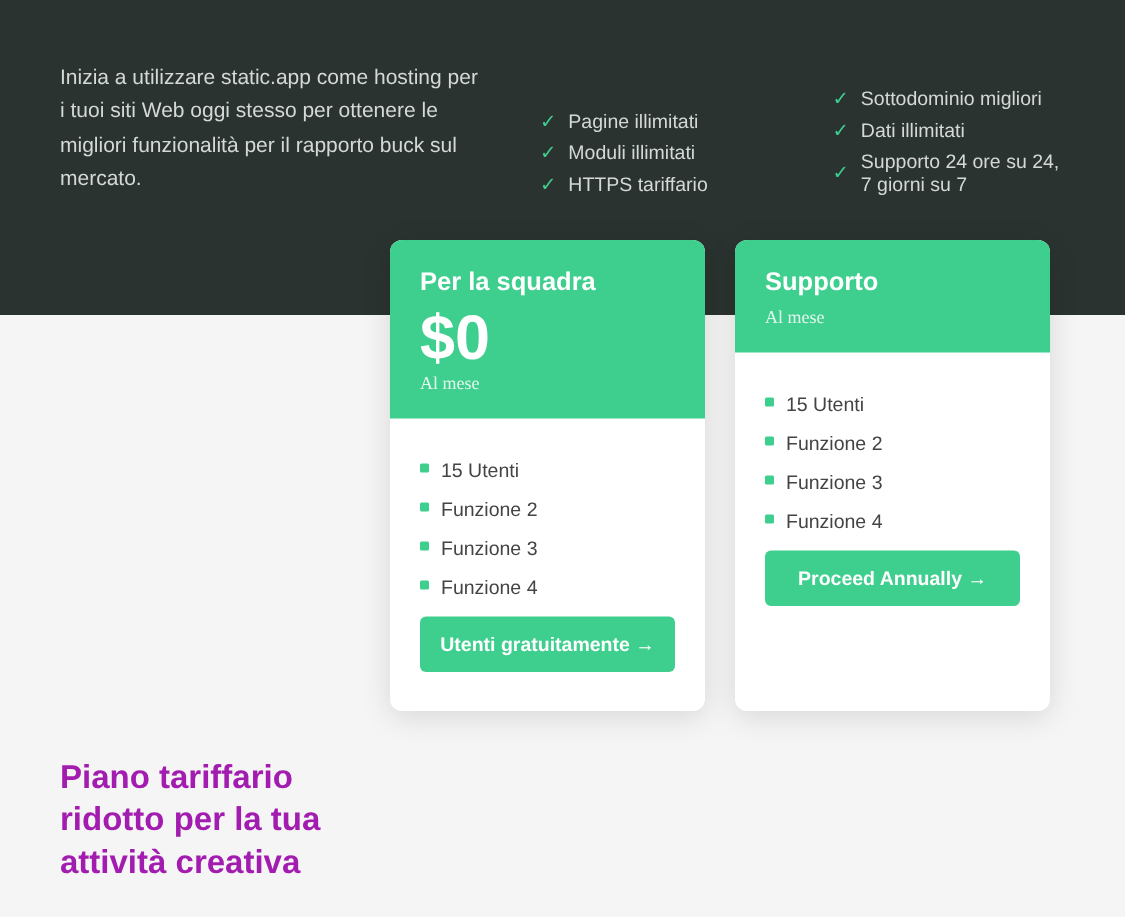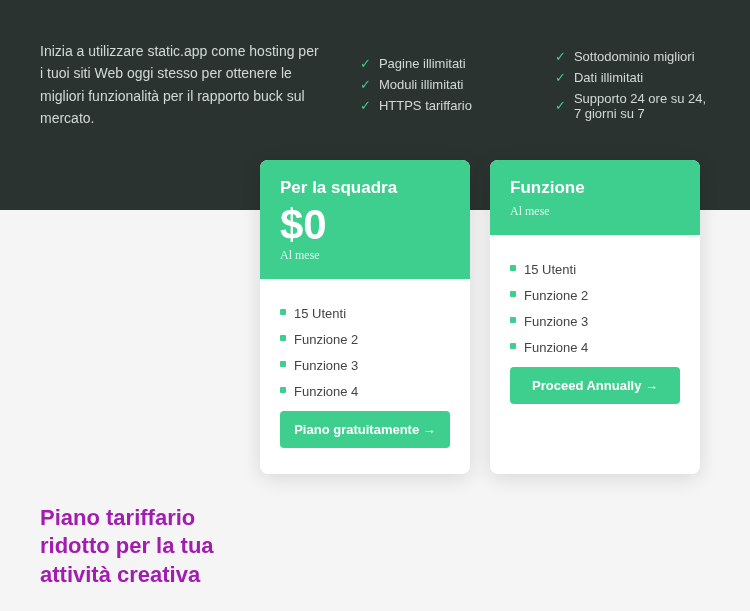--- a/index.html
+++ b/index.html
@@ -14,21 +14,21 @@
 
     .top-section {
       background: #2b3330;
       width: 100%;
       padding: 40px 40px 80px 40px;
       position: relative;
     }
 
     .top-content {
       display: flex;
-      align-items: center;
+      align-items: flex-end;
       gap: 40px;
     }
 
     .top-description {
       flex: 0 0 280px;
       color: #d4d8d6;
       font-size: 14px;
       line-height: 1.6;
     }
 
@@ -215,26 +215,26 @@
       <div class="card-feature">
         <div class="bullet"></div>
         <span>Funzione 3</span>
       </div>
 
       <div class="card-feature">
         <div class="bullet"></div>
         <span>Funzione 4</span>
       </div>
 
-        <button class="card-button">Piano gratuitamente →</button>
+        <button class="card-button">Utenti gratuitamente →</button>
       </div>
     </div>
       <div class="card">
       <div class="card-header">
-        <div class="card-title">Funzione</div>
+        <div class="card-title">Supporto</div>
         <div class="card-period">Al mese</div>
       </div>
       <div class="card-body">
 
       <div class="card-feature">
         <div class="bullet"></div>
         <span>15 Utenti</span>
       </div>
 
       <div class="card-feature">

